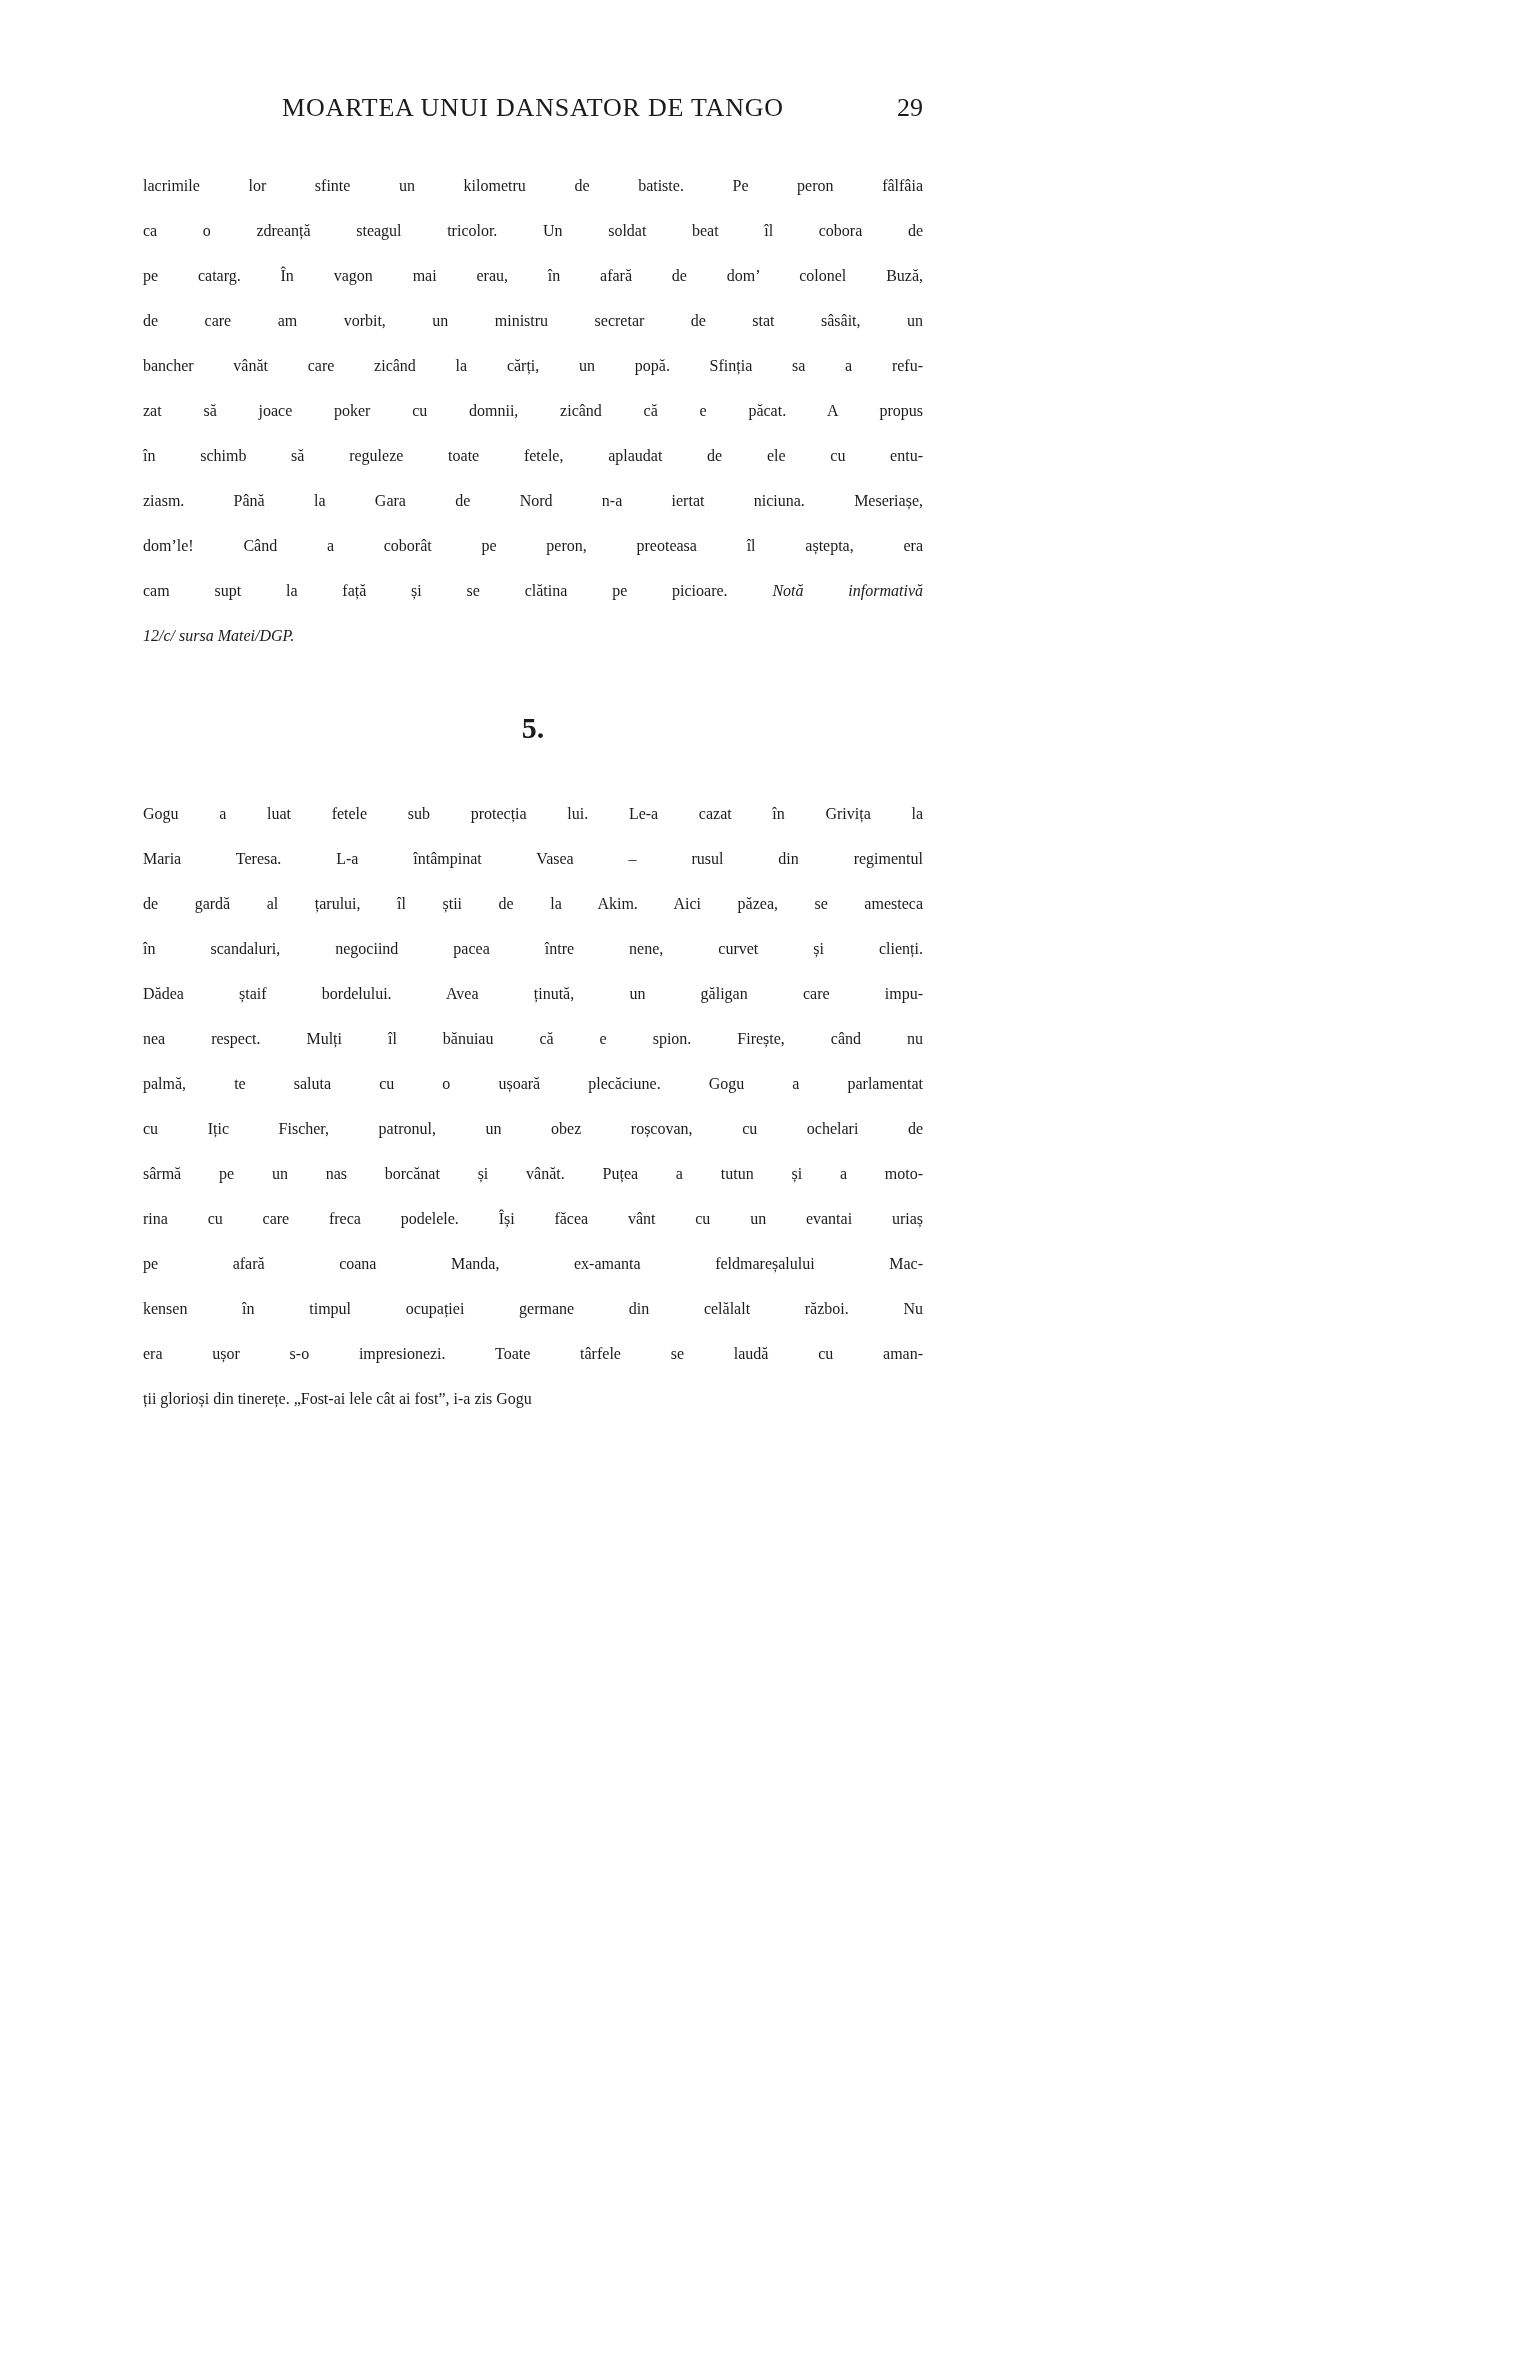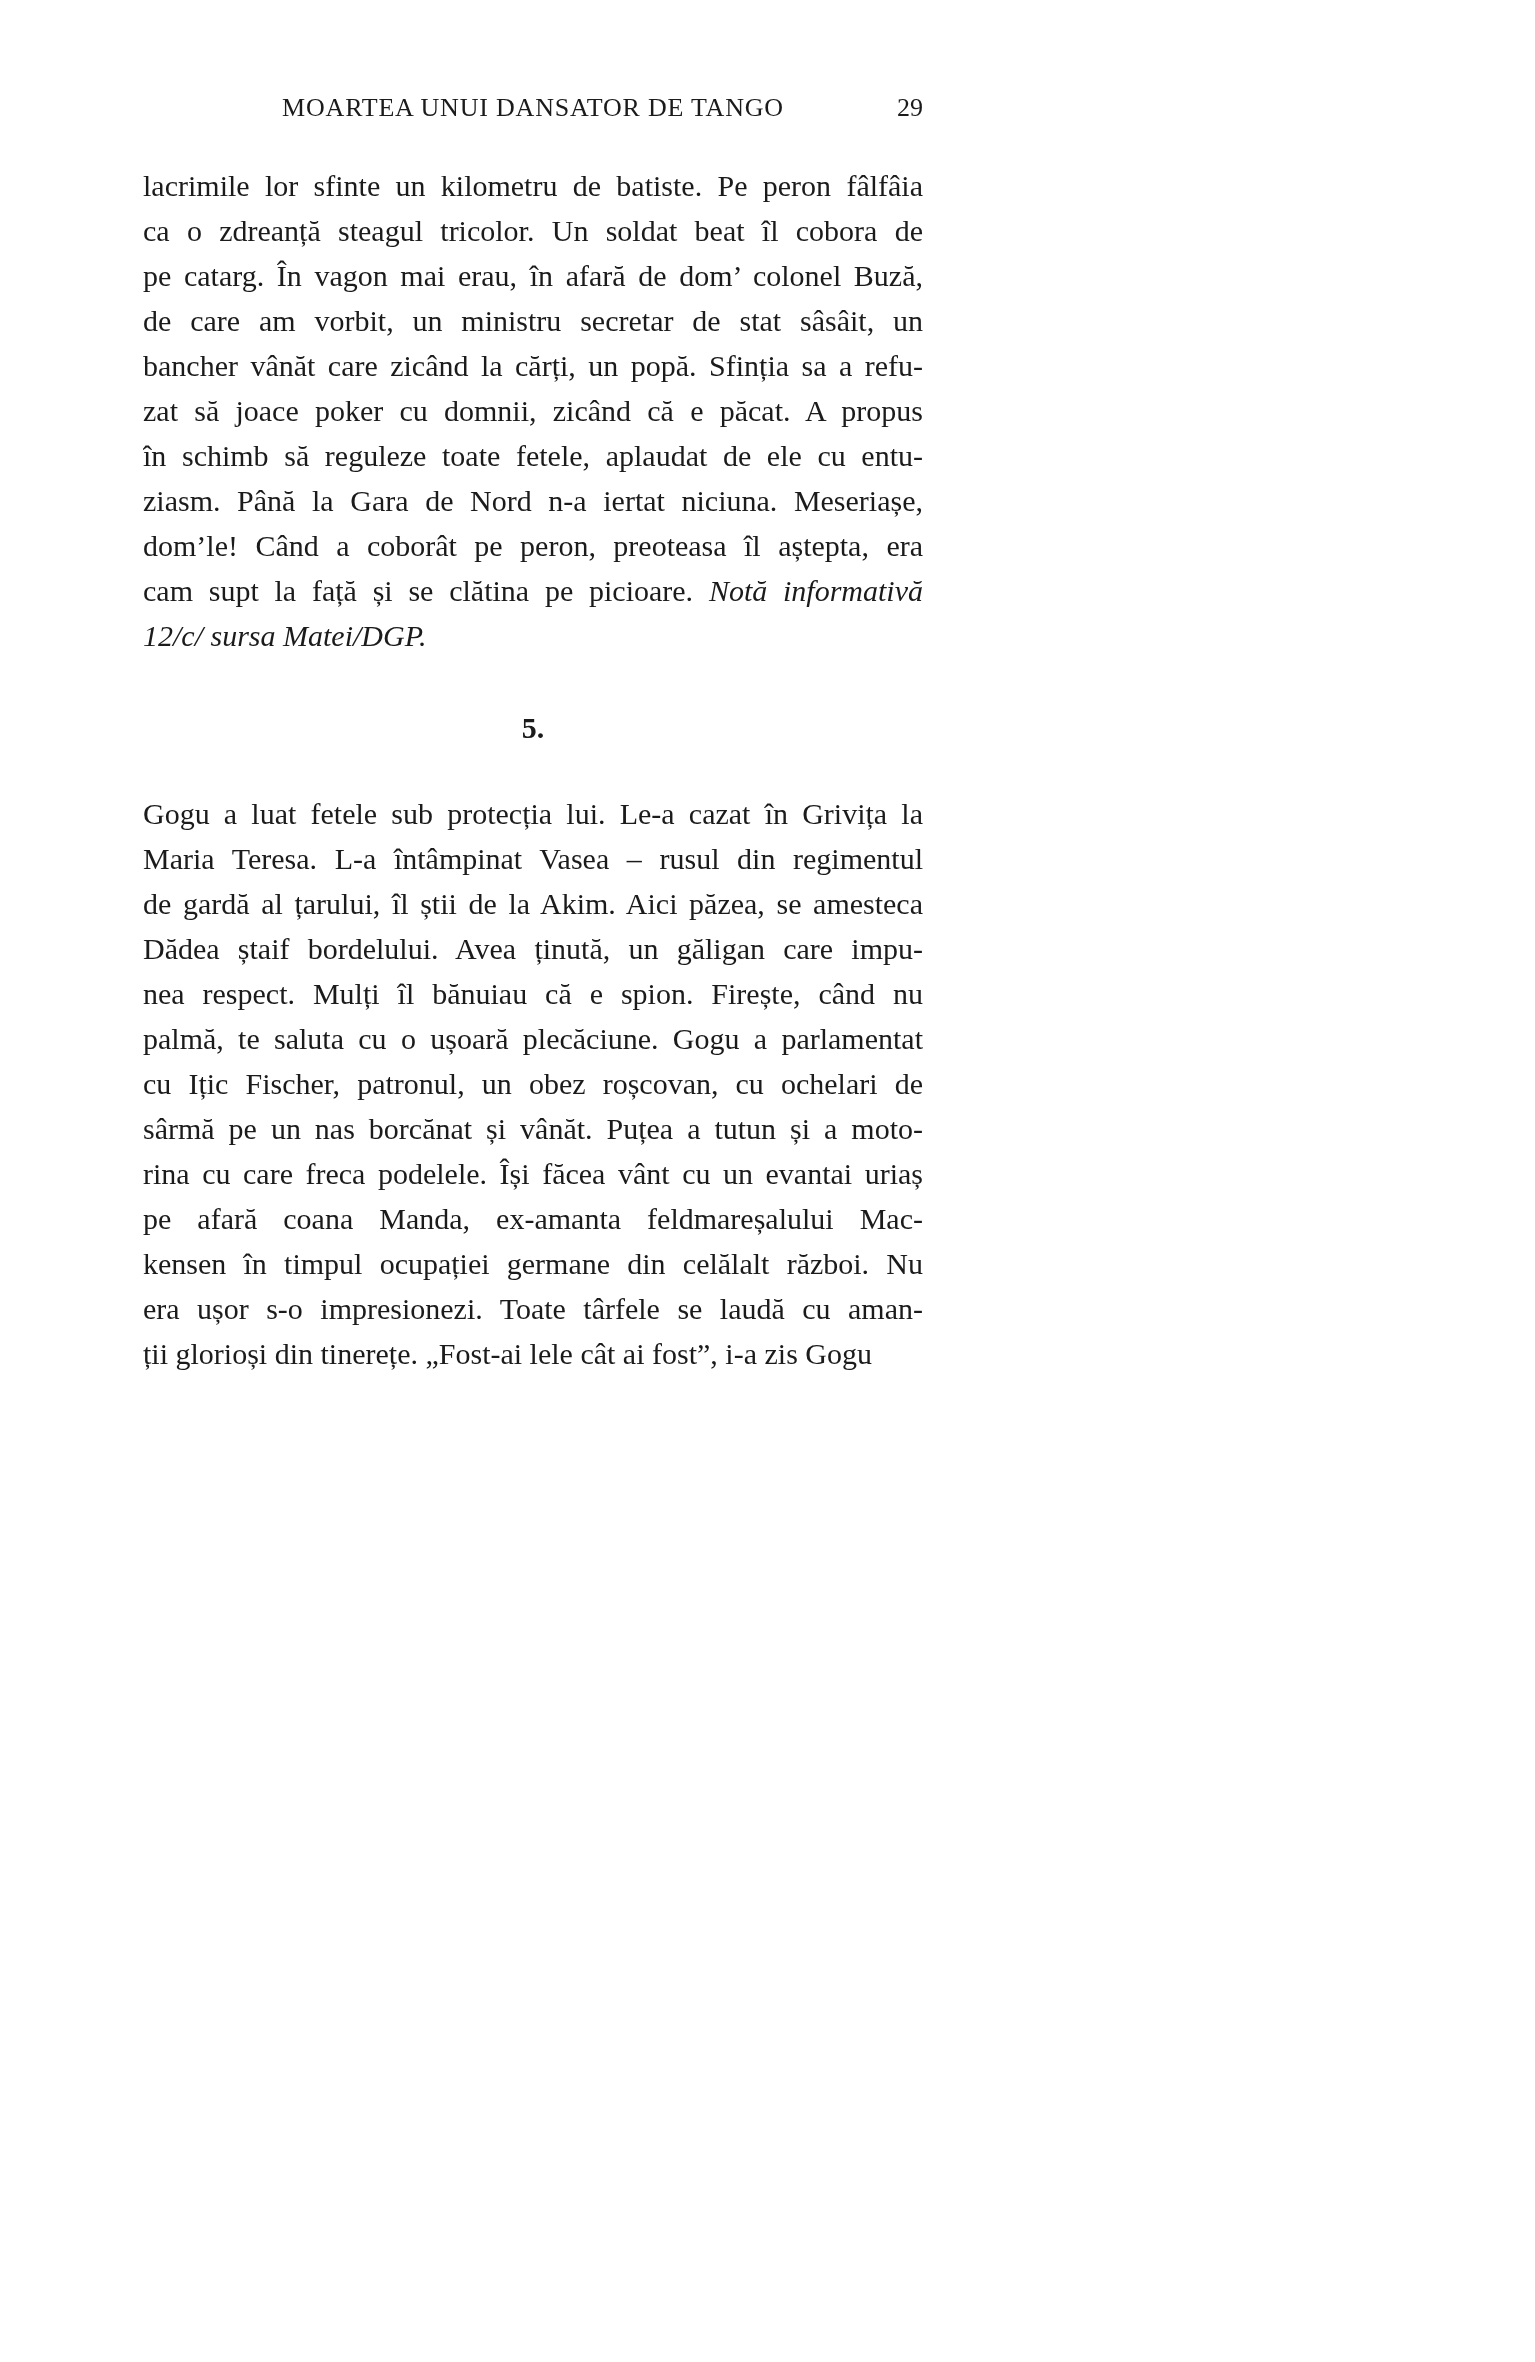--- a/index.html
+++ b/index.html
@@ -35,21 +35,21 @@
     letter-spacing: 0;
   }
   .text-block {
     position: absolute;
     top: 163px;
     left: 143px;
     width: 780px;
   }
   .para {
     margin: 0;
-    font-size: 30px;
+    font-size: 16px;
   }
   .tline {
     display: block;
     height: 45px;
     line-height: 45px;
     overflow: hidden;
     text-align: justify;
     text-align-last: justify;
   }
   .tline.last {
@@ -91,20 +91,21 @@
       <span class="tline"><span>cam supt la față și se clătina pe picioare. </span><span class="ital">Notă informativă</span></span>
       <span class="tline last"><span class="ital">12/c/ sursa Matei/DGP.</span></span>
     </p>
 
     <h2 class="section-number">5.</h2>
 
     <p class="para">
       <span class="tline">Gogu a luat fetele sub protecția lui. Le-a cazat în Grivița la</span>
       <span class="tline">Maria Teresa. L-a întâmpinat Vasea – rusul din regimentul</span>
       <span class="tline">de gardă al țarului, îl știi de la Akim. Aici păzea, se amesteca</span>
+      <span class="tline">în scandaluri, negociind pacea între nene, curvet și clienți.</span>
       <span class="tline">Dădea ștaif bordelului. Avea ținută, un găligan care impu-</span>
       <span class="tline">nea respect. Mulți îl bănuiau că e spion. Firește, când nu</span>
       <span class="tline">palmă, te saluta cu o ușoară plecăciune. Gogu a parlamentat</span>
       <span class="tline">cu Ițic Fischer, patronul, un obez roșcovan, cu ochelari de</span>
       <span class="tline">sârmă pe un nas borcănat și vânăt. Puțea a tutun și a moto-</span>
       <span class="tline">rina cu care freca podelele. Își făcea vânt cu un evantai uriaș</span>
       <span class="tline">pe afară coana Manda, ex-amanta feldmareșalului Mac-</span>
       <span class="tline">kensen în timpul ocupației germane din celălalt război. Nu</span>
       <span class="tline">era ușor s-o impresionezi. Toate târfele se laudă cu aman-</span>
       <span class="tline last">ții glorioși din tinerețe. „Fost-ai lele cât ai fost”, i-a zis Gogu</span>

